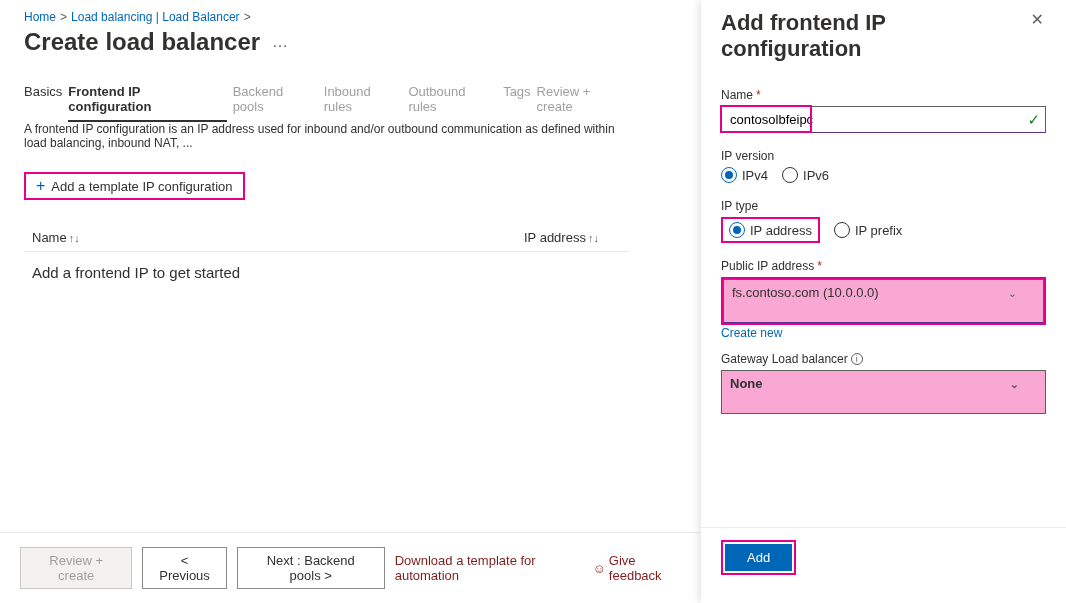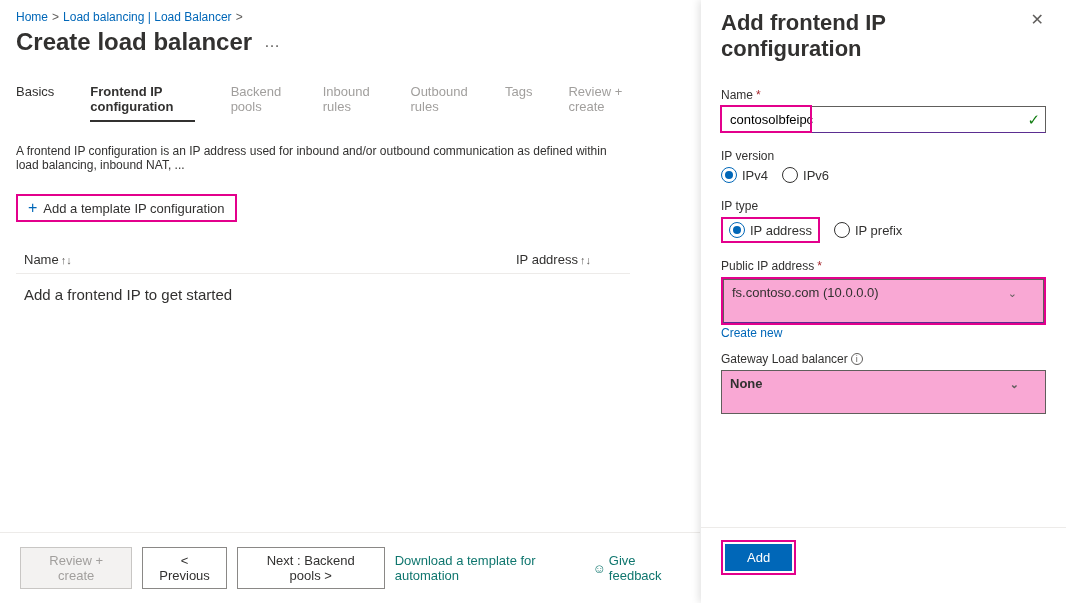--- a/index.html
+++ b/index.html
@@ -1,47 +1,47 @@
 <!DOCTYPE html>
 <html><head>
   <meta charset="utf-8">
   <style>
     * { box-sizing: border-box; margin: 0; padding: 0; font-family: "Segoe UI", -apple-system, sans-serif; }
     body { width: 1066px; height: 603px; background: #fff; color: #323130; font-size: 13px; position: relative; overflow: hidden; }
     a { text-decoration: none; }
 
-    .main { width: 650px; padding: 10px 20px 0 16px; }
+    .main { width: 650px; padding: 10px 20px 0 24px; }
     .breadcrumb { font-size: 12px; color: #0067b8; display: flex; gap: 4px; align-items: center; margin-bottom: 4px; }
     .breadcrumb .crumb { color: #0067b8; cursor: pointer; }
     .breadcrumb .sep { color: #605e5c; }
     .page-title-row { display: flex; align-items: center; gap: 8px; margin-bottom: 28px; }
     h1 { font-size: 24px; font-weight: 600; color: #323130; }
     .ellipsis { color: #605e5c; font-size: 16px; cursor: pointer; padding: 0 4px; }
 
-    .tabs { display: flex; gap: 36px; border-bottom: none; margin-bottom: 22px; }
+    .tabs { display: flex; gap: 6px; border-bottom: none; }
     .tab { font-size: 13px; color: #a19f9d; padding-bottom: 6px; cursor: pointer; }
     .tab.enabled { color: #323130; }
     .tab.active { color: #323130; font-weight: 600; border-bottom: 2px solid #323130; }
 
     .desc { font-size: 12px; color: #323130; margin-bottom: 22px; }
 
     .add-btn-box { border: 2px solid #e3008c; display: inline-flex; align-items: center; gap: 6px; padding: 4px 10px; cursor: pointer; color: #323130; font-size: 13px; margin-bottom: 24px; }
     .add-btn-box .plus { color: #0067b8; font-size: 16px; line-height: 1; }
 
     .table { width: 100%; }
     .thead { display: flex; border-bottom: 1px solid #edebe9; padding: 6px 0; }
     .th { font-size: 13px; color: #323130; display: flex; align-items: center; gap: 2px; }
     .th:first-child { width: 500px; padding-left: 8px; }
     .sort-icon { font-size: 11px; color: #605e5c; }
     .tbody .row { padding: 12px 0 12px 8px; font-size: 15px; color: #323130; }
 
     .footer { position: absolute; bottom: 0; left: 0; width: 700px; border-top: 1px solid #edebe9; padding: 14px 20px; display: flex; align-items: center; gap: 10px; background: #fff; }
     .btn { border: 1px solid #8a8886; background: #fff; color: #323130; font-size: 13px; padding: 5px 14px; cursor: pointer; }
     .btn.disabled { color: #a19f9d; border-color: #c8c6c4; background: #f3f2f1; cursor: default; }
-    .link { color: #0f766e; font-size: 13px; cursor: pointer; }
+    .link { color: #7f1d1d; font-size: 13px; cursor: pointer; }
     .feedback { display: flex; align-items: center; gap: 3px; margin-left: 4px;}
 
     .panel { position: absolute; right: 0; top: 0; width: 365px; height: 603px; background: #fff; box-shadow: -2px 0 8px rgba(0,0,0,0.12); padding: 10px 20px 0 20px; }
     .panel-head { display: flex; justify-content: space-between; align-items: flex-start; margin-bottom: 26px; }
     .panel-head h2 { font-size: 22px; font-weight: 600; color: #323130; }
     .close-icon { font-size: 16px; color: #605e5c; cursor: pointer; padding: 2px; line-height: 1; }
 
     .field { margin-bottom: 16px; }
     .label { font-size: 12px; color: #323130; margin-bottom: 4px; display: flex; align-items: center; gap: 3px; }
     .req { color: #a4262c; }

